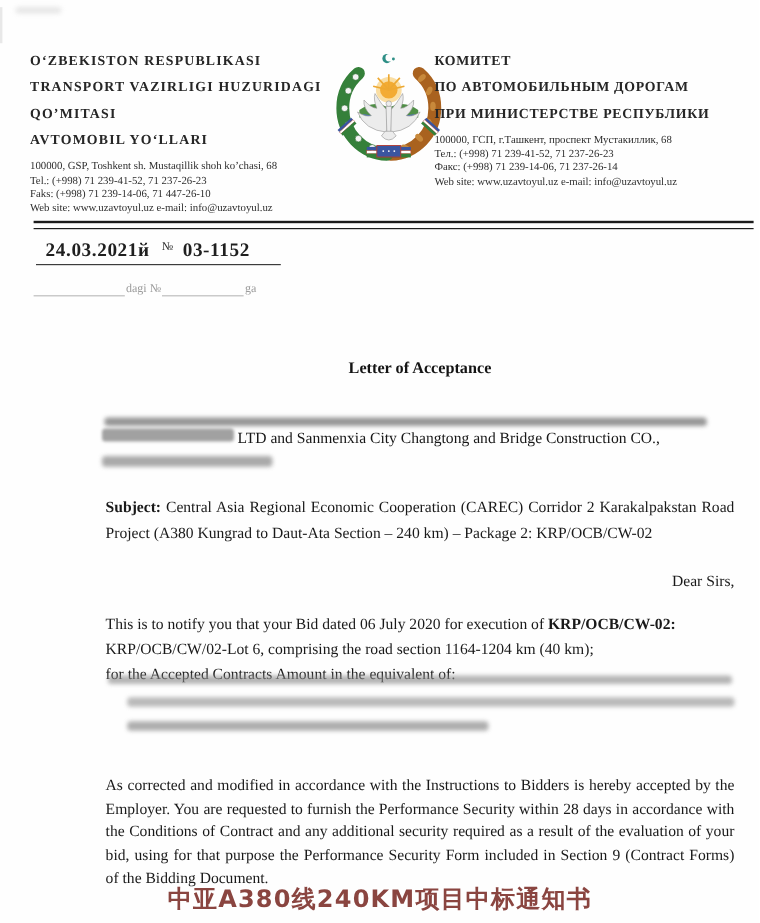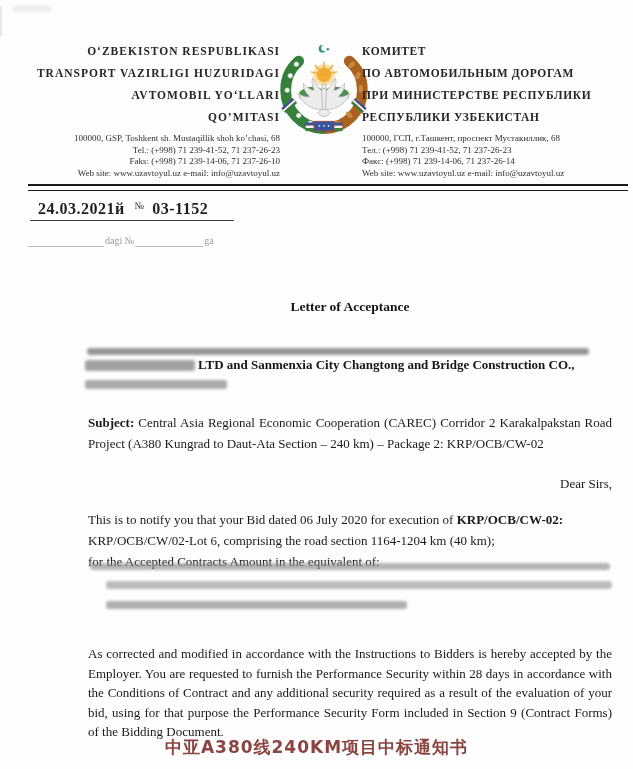--- a/index.html
+++ b/index.html
@@ -14,21 +14,21 @@
   
   .smudge-topleft{
     position:absolute;left:13px;top:6px;width:38px;height:5px;
     background:#cfcfcf;filter:blur(2px);opacity:.55;border-radius:2px;
   }
   .edge-mark{
     position:absolute;left:0;top:6px;width:2px;height:30px;
     background:#d9d9d9;opacity:.6;
   }
   
-  .lh-left{position:absolute;left:25px;top:40px;width:255px;text-align:right;}
+  .lh-left{position:absolute;left:25px;top:40px;width:255px;text-align:left;}
   .lh-right{position:absolute;left:362px;top:40px;width:262px;text-align:left;}
   .lh-line{
     font-weight:bold;font-size:11.5px;letter-spacing:1px;
     line-height:22px;color:#262626;white-space:nowrap;
   }
   .lh-right .lh-line{letter-spacing:.6px;}
   .lh-addr{margin-top:5px;font-size:9px;line-height:11.5px;color:#2e2e2e;}
   .emblem-wrap{position:absolute;left:278px;top:40px;width:92px;height:102px;}
   .rule{
     position:absolute;left:28px;top:184px;width:600px;height:4px;
@@ -59,60 +59,60 @@
     position:absolute;background:#8d8d8d;filter:blur(1.6px);
     opacity:.75;border-radius:3px;
   }
   .r-addr-top{left:87px;top:348px;width:502px;height:7px;background:#7c7c7c;opacity:.8;}
   .r-addr-bottom{left:85px;top:380px;width:142px;height:9px;}
   .r-amount-1{left:90px;top:563px;width:520px;height:7px;opacity:.65;}
   .r-amount-2{left:106px;top:581px;width:506px;height:8px;opacity:.6;}
   .r-amount-3{left:106px;top:601px;width:301px;height:8px;opacity:.7;}
   .addressee{
     position:absolute;left:85px;top:357px;width:540px;
-    font-size:13px;font-weight:bold;white-space:nowrap;color:#161616;
-    display:flex;align-items:center;
+    font-size:13px;font-weight:normal;white-space:nowrap;color:#161616;
+    display:flex;align-items:flex-start;
   }
   .redact-inline{
     display:inline-block;width:110px;height:11px;margin-right:3px;
     background:#8a8a8a;filter:blur(1.5px);opacity:.8;border-radius:3px;flex:none;
   }
   .para{
     position:absolute;left:88px;width:524px;
     font-size:13px;line-height:21px;text-align:justify;color:#191919;
   }
   .subject{top:399px;}
   .dear{top:460px;text-align:right;}
   .body1{top:496px;text-align:left;}
   .body2{top:631px;line-height:19.5px;}
   .b{font-weight:bold;}
   
   .caption{
     position:absolute;left:0;top:736px;width:633px;text-align:center;
     font-family:"DejaVu Sans", sans-serif;
-    font-size:17px;font-weight:bold;letter-spacing:1px;
+    font-size:20px;font-weight:bold;letter-spacing:1px;
   }
 </style>
 </head>
 <body>
 
 <div class="page">
 
   <div class="smudge-topleft"></div>
   <div class="edge-mark"></div>
 
   <div class="lh-left">
     <div class="lh-line">O‘ZBEKISTON  RESPUBLIKASI</div>
     <div class="lh-line">TRANSPORT  VAZIRLIGI  HUZURIDAGI</div>
+    <div class="lh-line">QO’MITASI</div>
     <div class="lh-line">AVTOMOBIL  YO‘LLARI</div>
-    <div class="lh-line">QO’MITASI</div>
     <div class="lh-addr">
       <div>100000, GSP, Toshkent sh. Mustaqillik shoh ko’chasi, 68</div>
       <div>Tel.: (+998) 71 239-41-52, 71 237-26-23</div>
-      <div>Faks: (+998) 71 239-14-06, 71 237-26-10</div>
+      <div>Faks: (+998) 71 239-14-06, 71 447-26-10</div>
       <div>Web site: www.uzavtoyul.uz  e-mail: info@uzavtoyul.uz</div>
     </div>
   </div>
 
   <div class="emblem-wrap">
     <svg viewBox="0 0 120 130" width="92" height="102" xmlns="http://www.w3.org/2000/svg">
 
       <g>
         <circle cx="58" cy="10" r="5" fill="#2e8f86"></circle>
         <circle cx="60.5" cy="9" r="4.1" fill="#fefefe"></circle>
@@ -183,21 +183,20 @@
         <circle cx="60" cy="110.5" r="1" fill="#fff"></circle>
         <circle cx="66" cy="110.5" r="1" fill="#fff"></circle>
       </g>
     </svg>
   </div>
 
   <div class="lh-right">
     <div class="lh-line">КОМИТЕТ</div>
     <div class="lh-line">ПО  АВТОМОБИЛЬНЫМ  ДОРОГАМ</div>
     <div class="lh-line">ПРИ  МИНИСТЕРСТВЕ РЕСПУБЛИКИ</div>
-    <div class="lh-line">РЕСПУБЛИКИ  УЗБЕКИСТАН</div>
     <div class="lh-addr">
       <div>100000, ГСП, г.Ташкент, проспект Мустакиллик, 68</div>
       <div>Тел.: (+998) 71 239-41-52, 71 237-26-23</div>
       <div>Факс: (+998) 71 239-14-06, 71 237-26-14</div>
       <div>Web site: www.uzavtoyul.uz  e-mail: info@uzavtoyul.uz</div>
     </div>
   </div>
 
   <div class="rule"></div>
 

